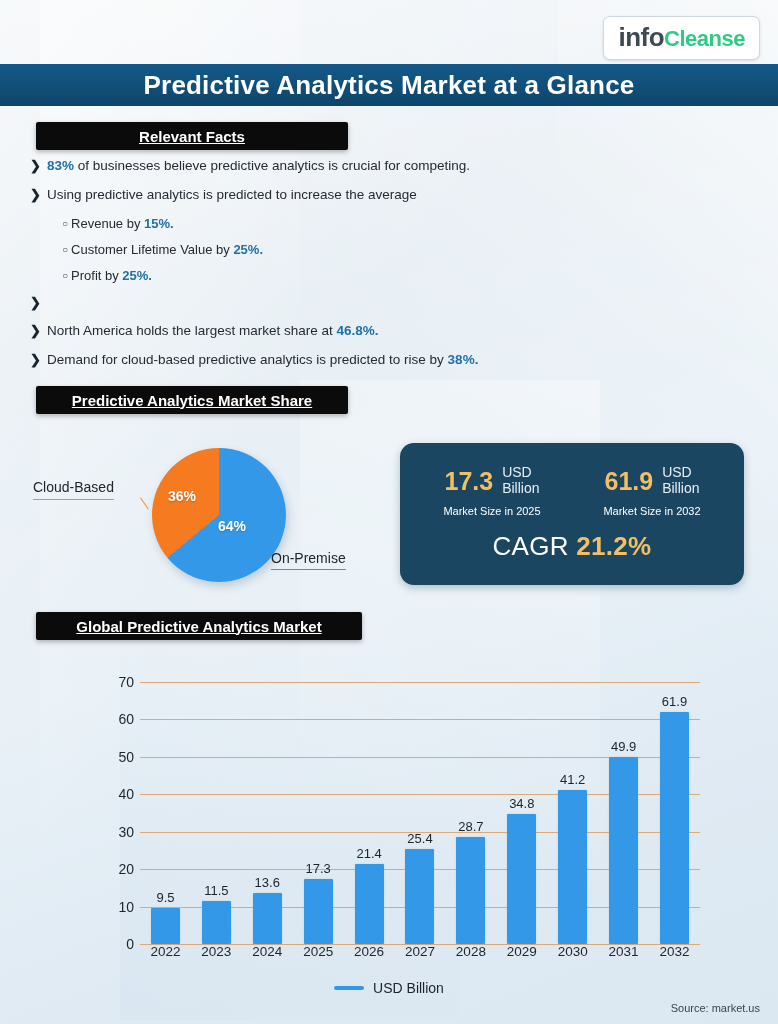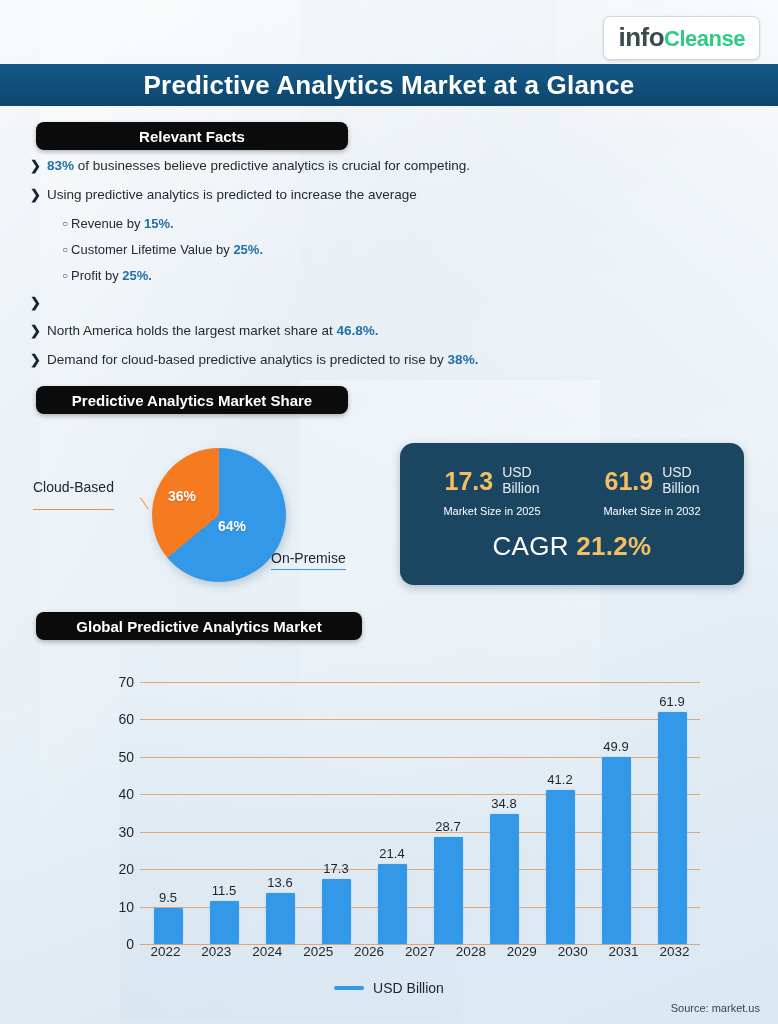--- a/index.html
+++ b/index.html
@@ -46,26 +46,27 @@
     display: flex; align-items: center; justify-content: center;
   }
   .title-band .title-text {
     color: #ffffff; font-size: 26px; font-weight: bold; letter-spacing: 0.2px;
   }
 
   
   .pill {
     position: absolute;
     background: #0b0b0b;
-    border-radius: 8px;
+    border-radius: 2px;
     color: #ffffff;
     font-size: 15px;
     font-weight: bold;
     display: flex; align-items: center; justify-content: center;
     box-shadow: 0 2px 5px rgba(0,0,0,0.28);
+    text-decoration: underline;
   }
   #pill-facts  { top: 122px; left: 36px; width: 312px; height: 28px; }
   #pill-share  { top: 386px; left: 36px; width: 312px; height: 28px; text-align: center; }
   #pill-market { top: 612px; left: 36px; width: 326px; height: 28px; }
 
   
   .facts { position: absolute; top: 158px; left: 30px; width: 600px; }
   .fact-row {
     display: flex; align-items: flex-start;
     font-size: 13.5px; color: #252b33; line-height: 1.25;
@@ -93,21 +94,21 @@
   .pie-pct {
     position: absolute; color: #ffffff; font-weight: bold; font-size: 14px;
     text-shadow: 0 1px 2px rgba(0,0,0,0.18);
   }
   #pie-pct-cloud { left: 148px; top: 48px; }
   #pie-pct-on    { left: 198px; top: 78px; }
 
   .pie-label {
     position: absolute; font-size: 14px; color: #20262d; white-space: nowrap;
   }
-  #label-cloud { left: 13px; top: 39px; border-bottom: 1.4px solid #f08c3a; padding-bottom: 14px; }
+  #label-cloud { left: 13px; top: 39px; border-bottom: 1.4px solid #f08c3a; padding-bottom: 4px; }
   #label-on    { left: 251px; top: 110px; border-bottom: 1.4px solid #3498e8; padding-bottom: 3px; }
   .leader { position: absolute; }
   #leader-cloud { left: 120px; top: 58px; width: 24px; height: 14px;
                   border-top: 0; border-left: 1.4px solid #f08c3a;
                   transform: rotate(-35deg); transform-origin: left top; }
   #leader-on { left: 228px; top: 120px; width: 24px; height: 12px;
                border-left: 1.4px solid #3498e8;
                transform: rotate(-140deg); transform-origin: left top; }
 
   
@@ -313,20 +314,24 @@
         </div>
         <div class="bar-cell">
           <div class="bar-val">17.3</div>
           <div class="bar" style="height: 64.7514px;"></div>
         </div>
         <div class="bar-cell">
           <div class="bar-val">21.4</div>
           <div class="bar" style="height: 80.0971px;"></div>
         </div>
         <div class="bar-cell">
+          <div class="bar-val">25.4</div>
+          <div class="bar" style="height: 95.0686px;"></div>
+        </div>
+        <div class="bar-cell">
           <div class="bar-val">28.7</div>
           <div class="bar" style="height: 107.42px;"></div>
         </div>
         <div class="bar-cell">
           <div class="bar-val">34.8</div>
           <div class="bar" style="height: 130.251px;"></div>
         </div>
         <div class="bar-cell">
           <div class="bar-val">41.2</div>
           <div class="bar" style="height: 154.206px;"></div>

